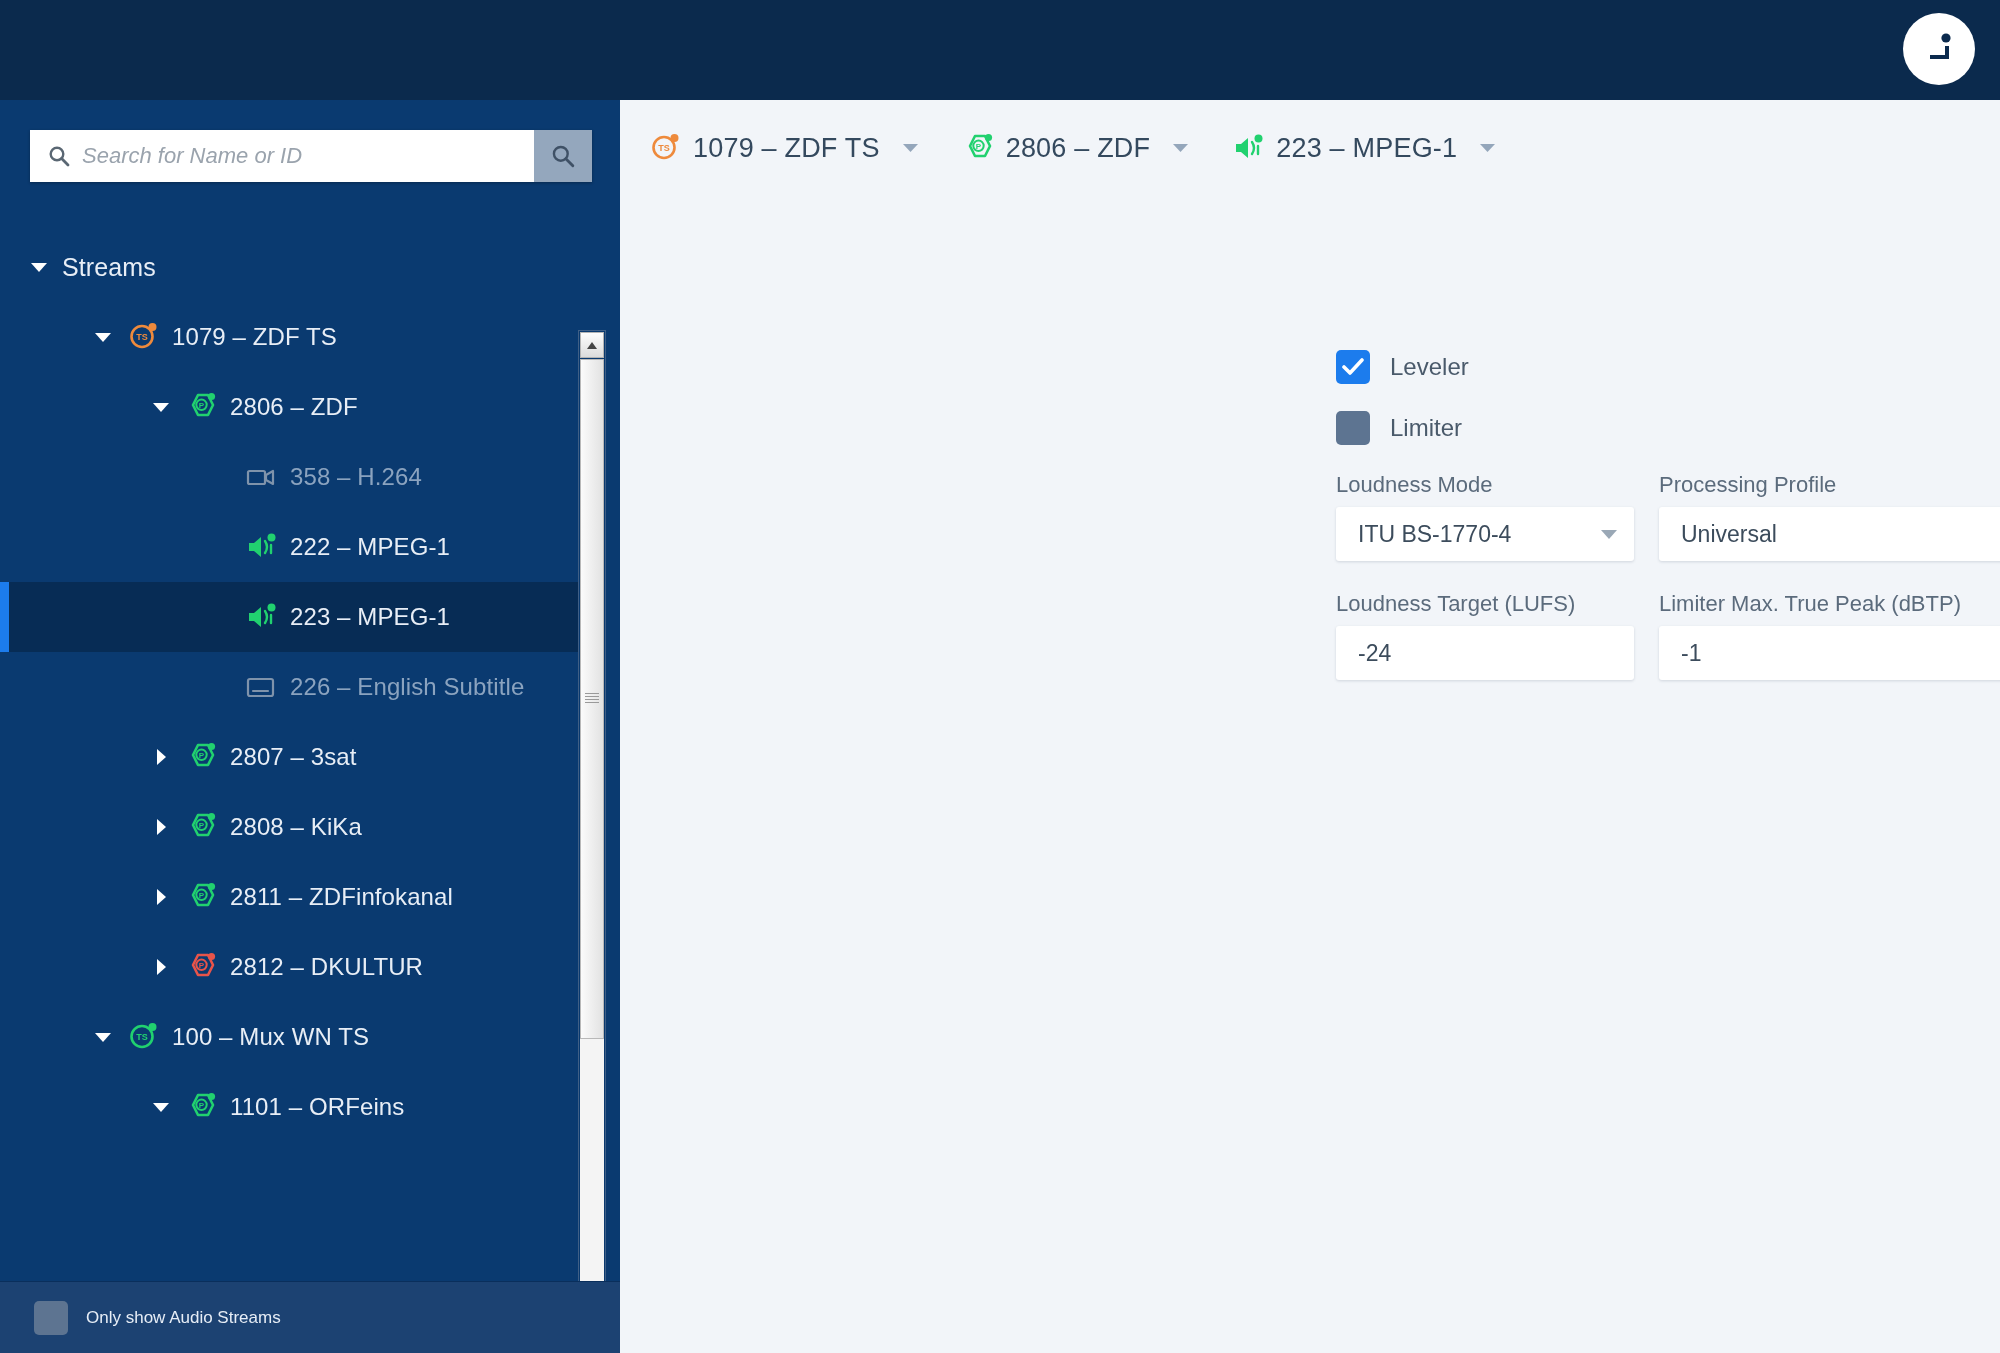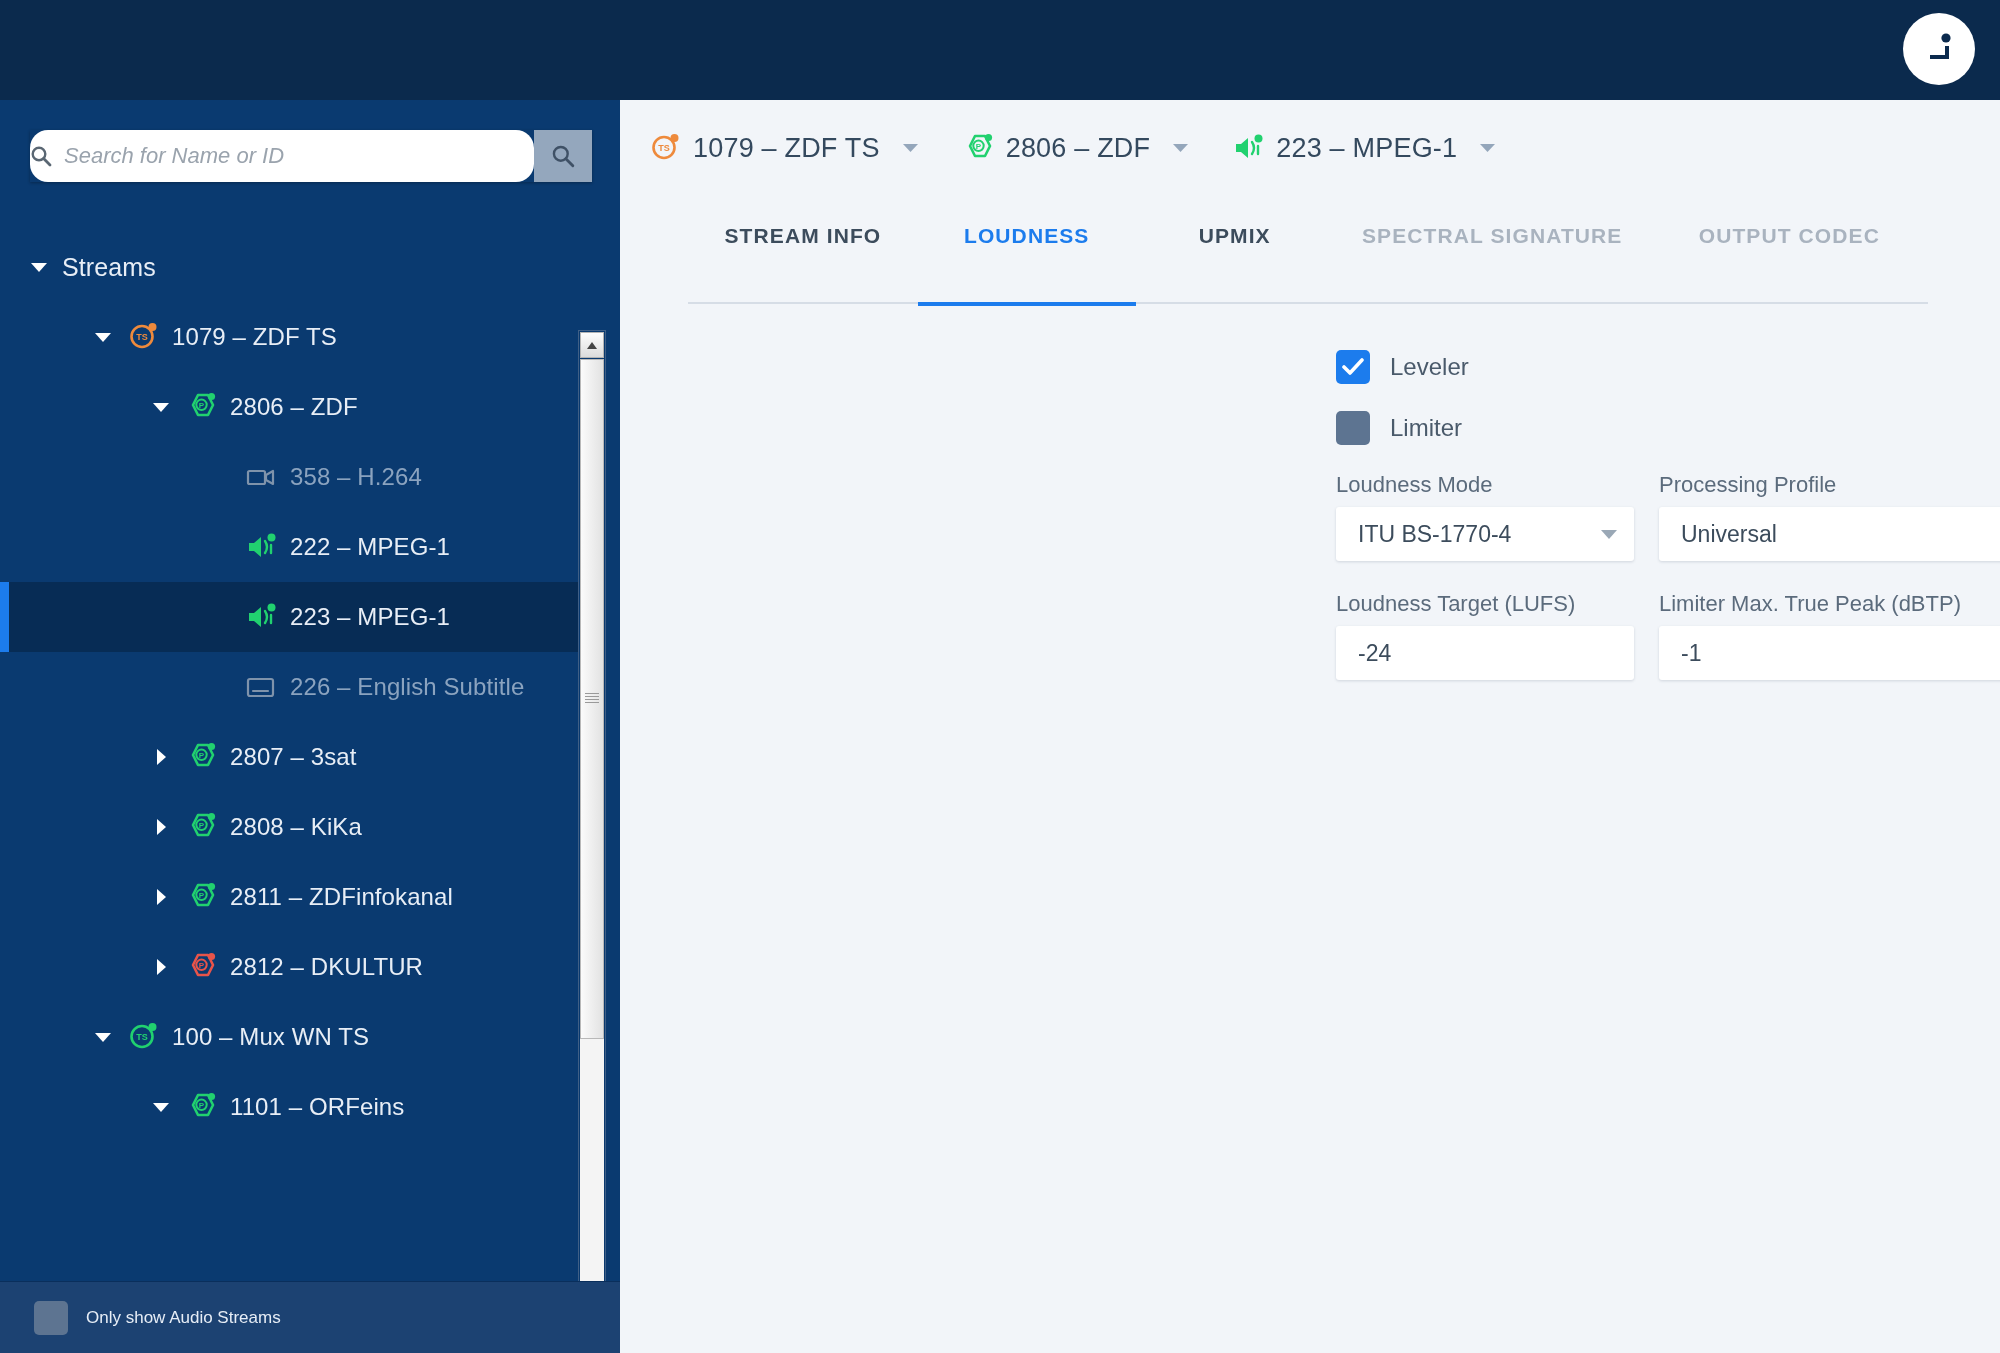--- a/index.html
+++ b/index.html
@@ -33,21 +33,21 @@
   }
   .search-wrap {
     position: absolute; top: 30px; left: 30px;
     width: 562px; height: 52px;
     display: flex;
     box-shadow: 0 1px 3px rgba(0,0,0,.3);
   }
   .search-field {
     flex: 1; background: #ffffff;
     display: flex; align-items: center;
-    border-radius: 18px;
+    padding-left: 18px;
   }
   .search-field input {
     border: none; outline: none;
     flex: 1;
     font-family: "Liberation Sans", sans-serif;
     font-size: 22px; font-style: italic;
     color: #3c4650;
     margin-left: 12px;
     background: transparent;
   }
@@ -547,27 +547,20 @@
         </span>
         <span class="crumb-text">223 – MPEG-1</span>
         <span class="crumb-caret">
           <svg width="17" height="10" viewBox="0 0 17 10">
             <polygon points="1,1 16,1 8.5,9" fill="#94a6bb"></polygon>
           </svg>
         </span>
       </div>
     </div>
 
-  <div class="tabbar">
-    <div class="tab t0">STREAM INFO</div>
-    <div class="tab t1 active">LOUDNESS</div>
-    <div class="tab t2">UPMIX</div>
-    <div class="tab t3">SPECTRAL SIGNATURE</div>
-    <div class="tab t4">OUTPUT CODEC</div>
-  </div>
 
   <div class="form">
 
     <div class="chk-row">
       <div class="chk-sq chk-on">
         <svg width="22" height="18" viewBox="0 0 22 18">
           <polyline points="2,9 8,15 20,2" fill="none" stroke="#fff" stroke-width="3.6" stroke-linecap="round" stroke-linejoin="round"></polyline>
         </svg>
       </div>
       <span class="chk-label">Leveler</span>

